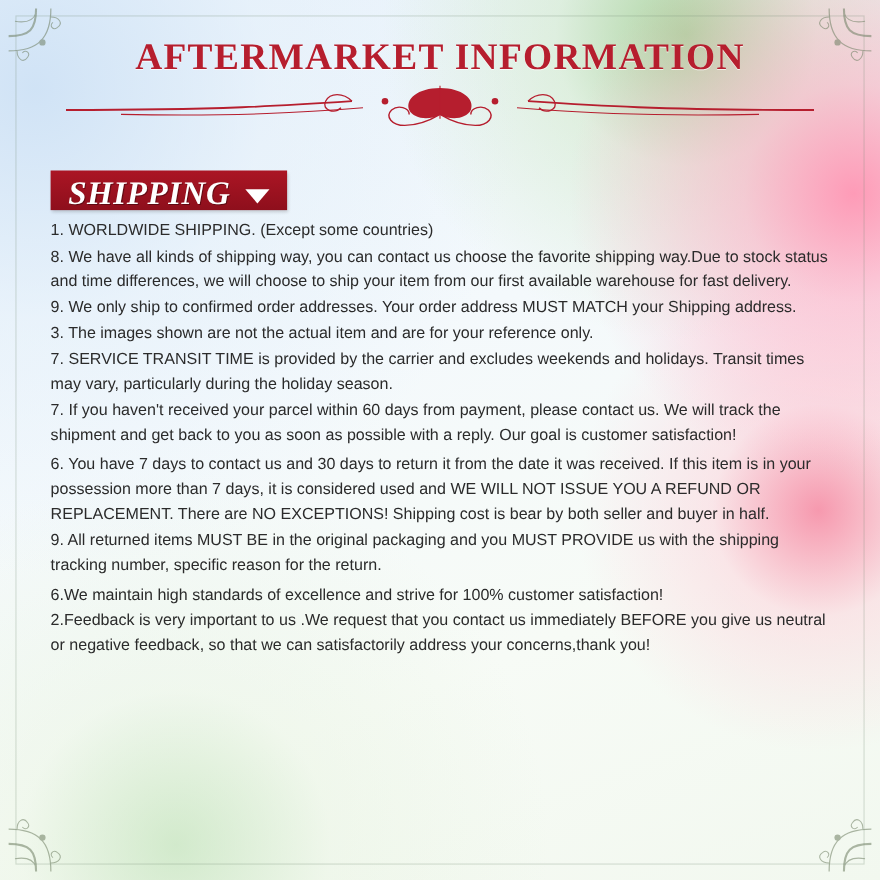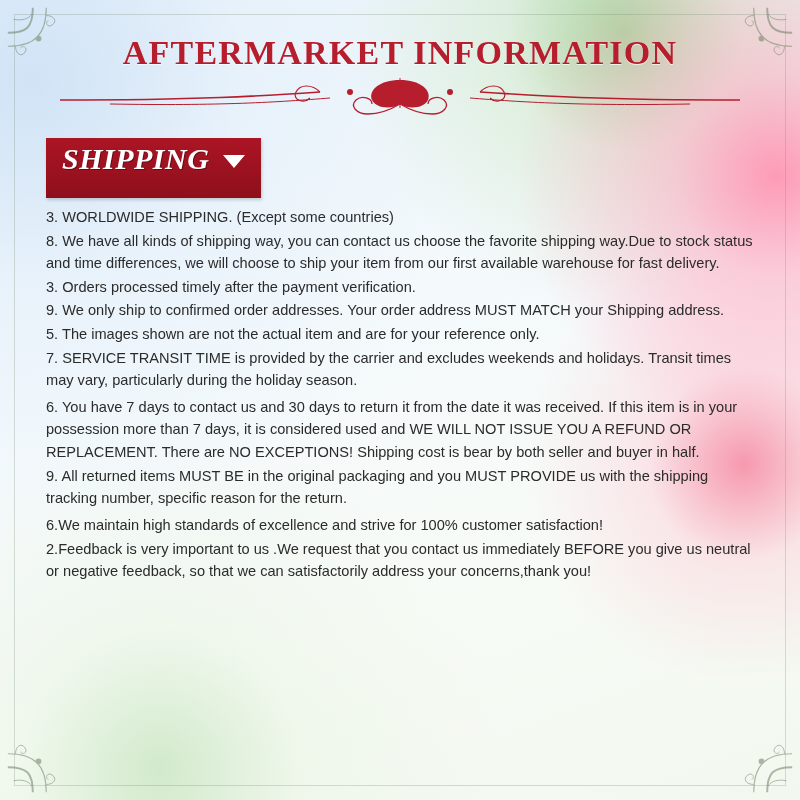--- a/index.html
+++ b/index.html
@@ -81,22 +81,22 @@
 
   .section { margin-bottom: 4px; }
 
   .badge {
     display: inline-flex;
     align-items: center;
     gap: 14px;
     background: #9d1220;
     background: linear-gradient(180deg, #ab1524 0%, #8e0f1c 100%);
     color: #ffffff;
-    padding: 6px 16px 24px 16px;
-    margin: 8px 0 8px 0;
+    padding: 6px 16px 0 16px;
+    margin: 25px 0 8px 0;
     box-shadow: 1px 2px 3px rgba(0,0,0,0.18);
   }
   .badge-text {
     font-family: "Liberation Serif", serif;
     font-weight: bold;
     font-style: italic;
     font-size: 30px;
     line-height: 1;
     letter-spacing: 0.5px;
     text-shadow: 1px 1px 0 rgba(0,0,0,0.35);
@@ -187,26 +187,26 @@
         <path d="M430 18 C 438 10, 450 10, 454 18 C 458 26, 446 30, 440 24" stroke-width="1.2"></path>
       </svg>
     </div>
 
     <div class="section">
       <div class="badge">
         <span class="badge-text">SHIPPING</span>
         <span class="caret"></span>
       </div>
       <div class="body-text">
-        <p>3. WORLDWIDE SHIPPING. (Except some countries)</p>
+        <p>1. WORLDWIDE SHIPPING. (Except some countries)</p>
         <p>8. We have all kinds of shipping way, you can contact us choose the favorite shipping way.Due to stock status and time differences, we will choose to ship your item from our first available warehouse for fast delivery.</p>
-        <p>3. Orders processed timely after the payment verification.</p>
         <p>9. We only ship to confirmed order addresses. Your order address MUST MATCH your Shipping address.</p>
-        <p>5. The images shown are not the actual item and are for your reference only.</p>
+        <p>3. The images shown are not the actual item and are for your reference only.</p>
         <p>7. SERVICE TRANSIT TIME is provided by the carrier and excludes weekends and holidays. Transit times may vary, particularly during the holiday season.</p>
+        <p>7. If you haven't received your parcel within 60 days from payment, please contact us. We will track the shipment and get back to you as soon as possible with a reply. Our goal is customer satisfaction!</p>
       </div>
     </div>
 
     <div class="section">
       <div class="body-text">
         <p>6. You have 7 days to contact us and 30 days to return it from the date it was received. If this item is in your possession more than 7 days, it is considered used and WE WILL NOT ISSUE YOU A REFUND OR REPLACEMENT. There are NO EXCEPTIONS! Shipping cost is bear by both seller and buyer in half.</p>
         <p>9. All returned items MUST BE in the original packaging and you MUST PROVIDE us with the shipping tracking number, specific reason for the return.</p>
       </div>
     </div>
 

